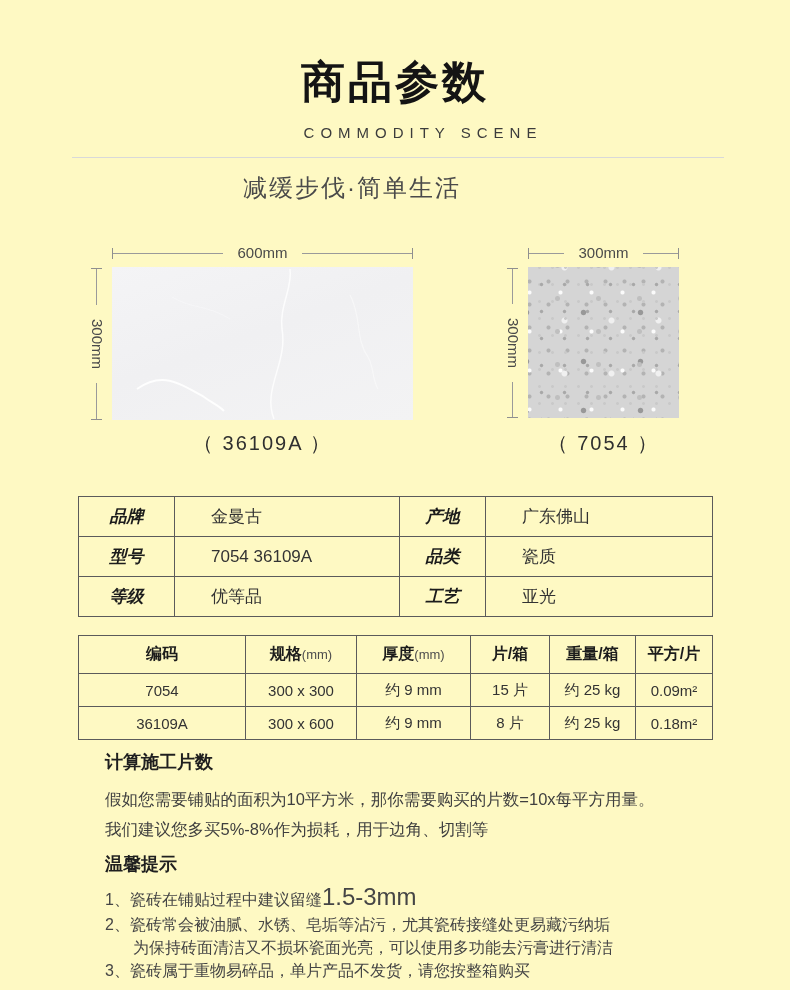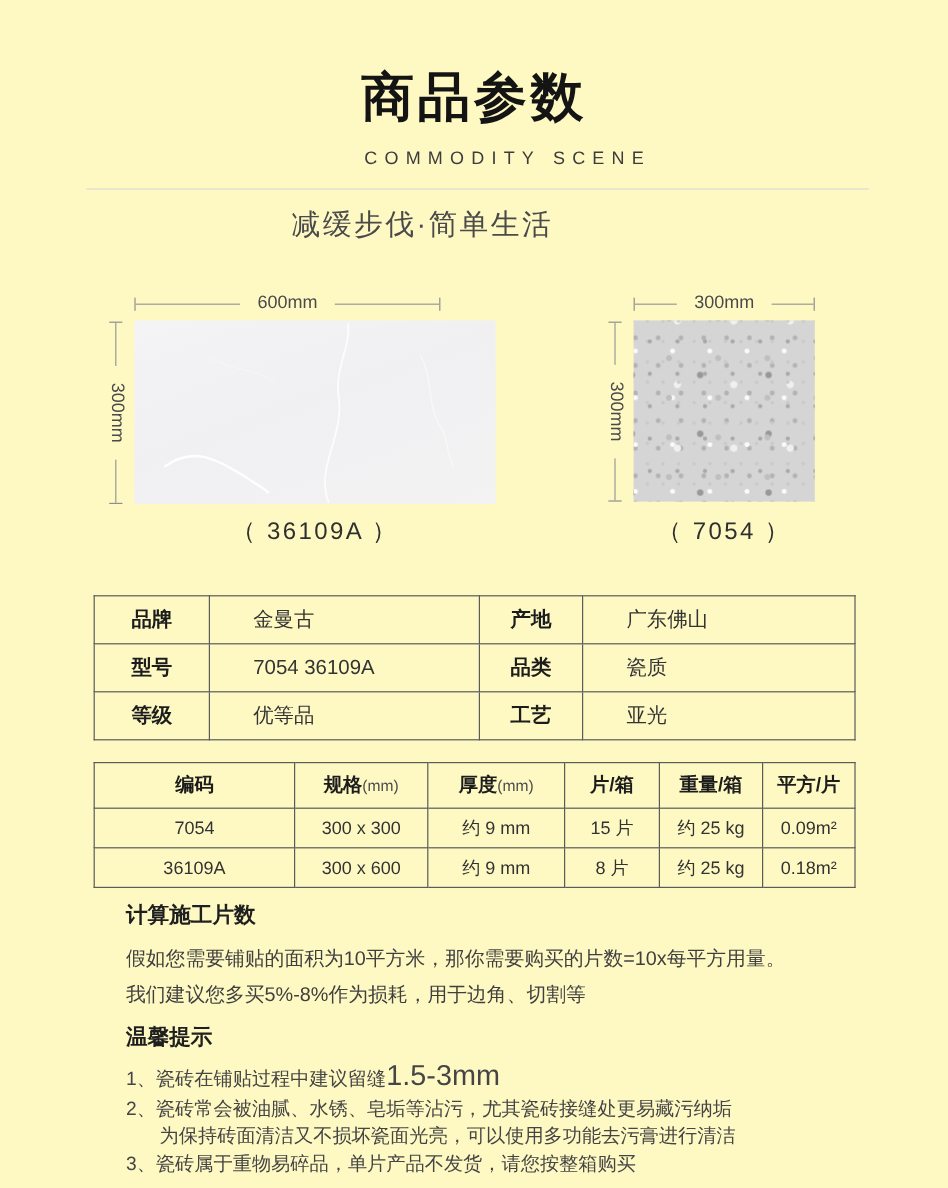--- a/index.html
+++ b/index.html
@@ -42,21 +42,21 @@
     background-position:2px 4px,9px 15px,17px 6px,27px 21px,5px 9px,13px 27px,11px 3px; }
   .tile-code { position:absolute; text-align:center; font-size:20px; color:#2f2f2f;
     letter-spacing:2px; line-height:26px; white-space:nowrap; }
   .code-a { left:112px; top:430px; width:301px; }
   .code-b { left:528px; top:430px; width:151px; }
 
   
   table { border-collapse:collapse; }
   .spec-table { position:absolute; left:78px; top:496px; width:634px; table-layout:fixed; }
   .spec-table td { border:1px solid #5b5b5b; height:40px; font-size:17px; color:#333; }
-  .spec-table td.lbl { font-weight:700; text-align:center; color:#1c1c1c; }
+  .spec-table td.lbl { font-weight:700; text-align:center; color:#1c1c1c;font-style:italic; }
   .spec-table td.val { padding-left:36px; text-align:left; }
   .c-l1{width:96px;} .c-v1{width:225px;} .c-l2{width:86px;} .c-v2{width:227px;}
 
   
   .size-table { position:absolute; left:78px; top:635px; width:634px; table-layout:fixed; }
   .size-table td, .size-table th { border:1px solid #5b5b5b; text-align:center; }
   .size-table th { height:38px; font-size:16px; font-weight:700; color:#1c1c1c; white-space:nowrap; }
   .size-table th .sub { font-size:13px; font-weight:400; color:#4d4d4d; }
   .size-table td { height:33px; font-size:15px; color:#333; white-space:nowrap; }
   .s-c1{width:167px;} .s-c2{width:111px;} .s-c3{width:114px;} .s-c4{width:79px;} .s-c5{width:86px;} .s-c6{width:77px;}
@@ -76,21 +76,21 @@
 </head>
 <body>
 
 <div class="page">
 
   <h1 class="page-title">商品参数</h1>
   <div class="page-subtitle">COMMODITY SCENE</div>
   <div class="header-divider"></div>
   <div class="tagline">减缓步伐·简单生活</div>
 
-  <div class="dim" style="left:112px; top:246px; width:255px;">
+  <div class="dim" style="left:112px; top:246px; width:301px;">
     <span class="tick"></span>
     <span class="dline"></span>
     <span class="dtext">600mm</span>
     <span class="dline"></span>
     <span class="tick"></span>
   </div>
   <div class="dim vertical" style="left:21px; top:337px; width:152px;">
     <span class="tick"></span>
     <span class="dline"></span>
     <span class="dtext">300mm</span>

